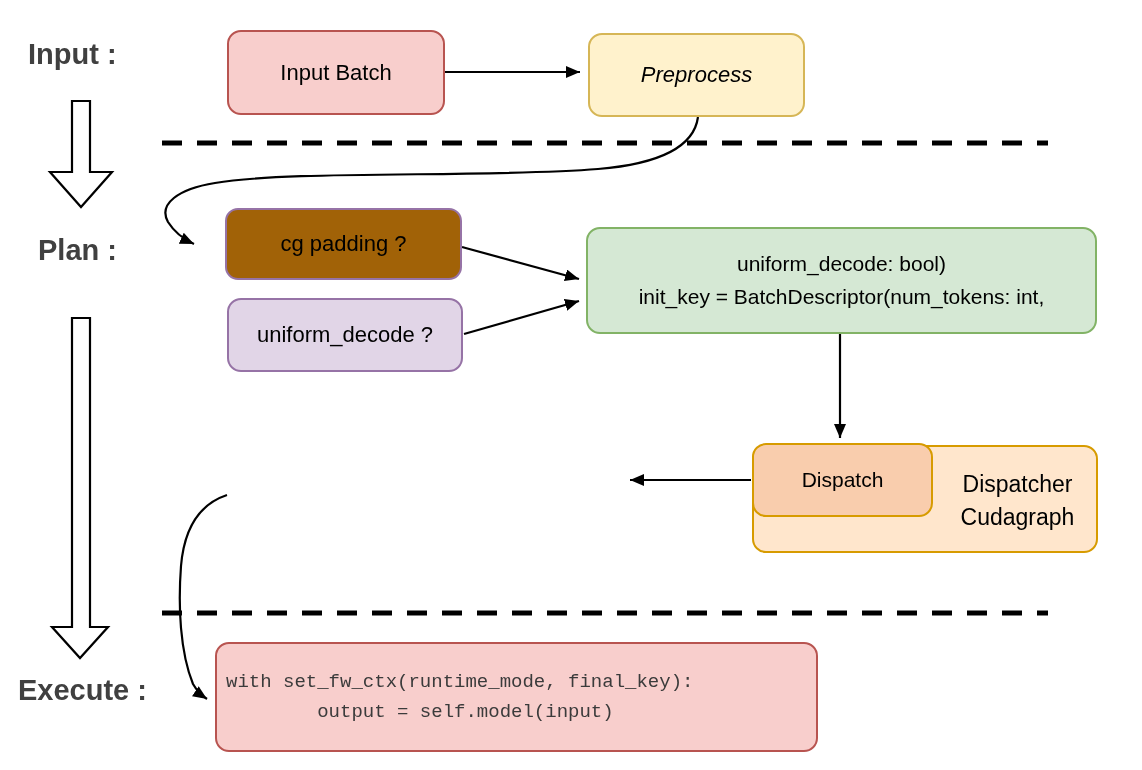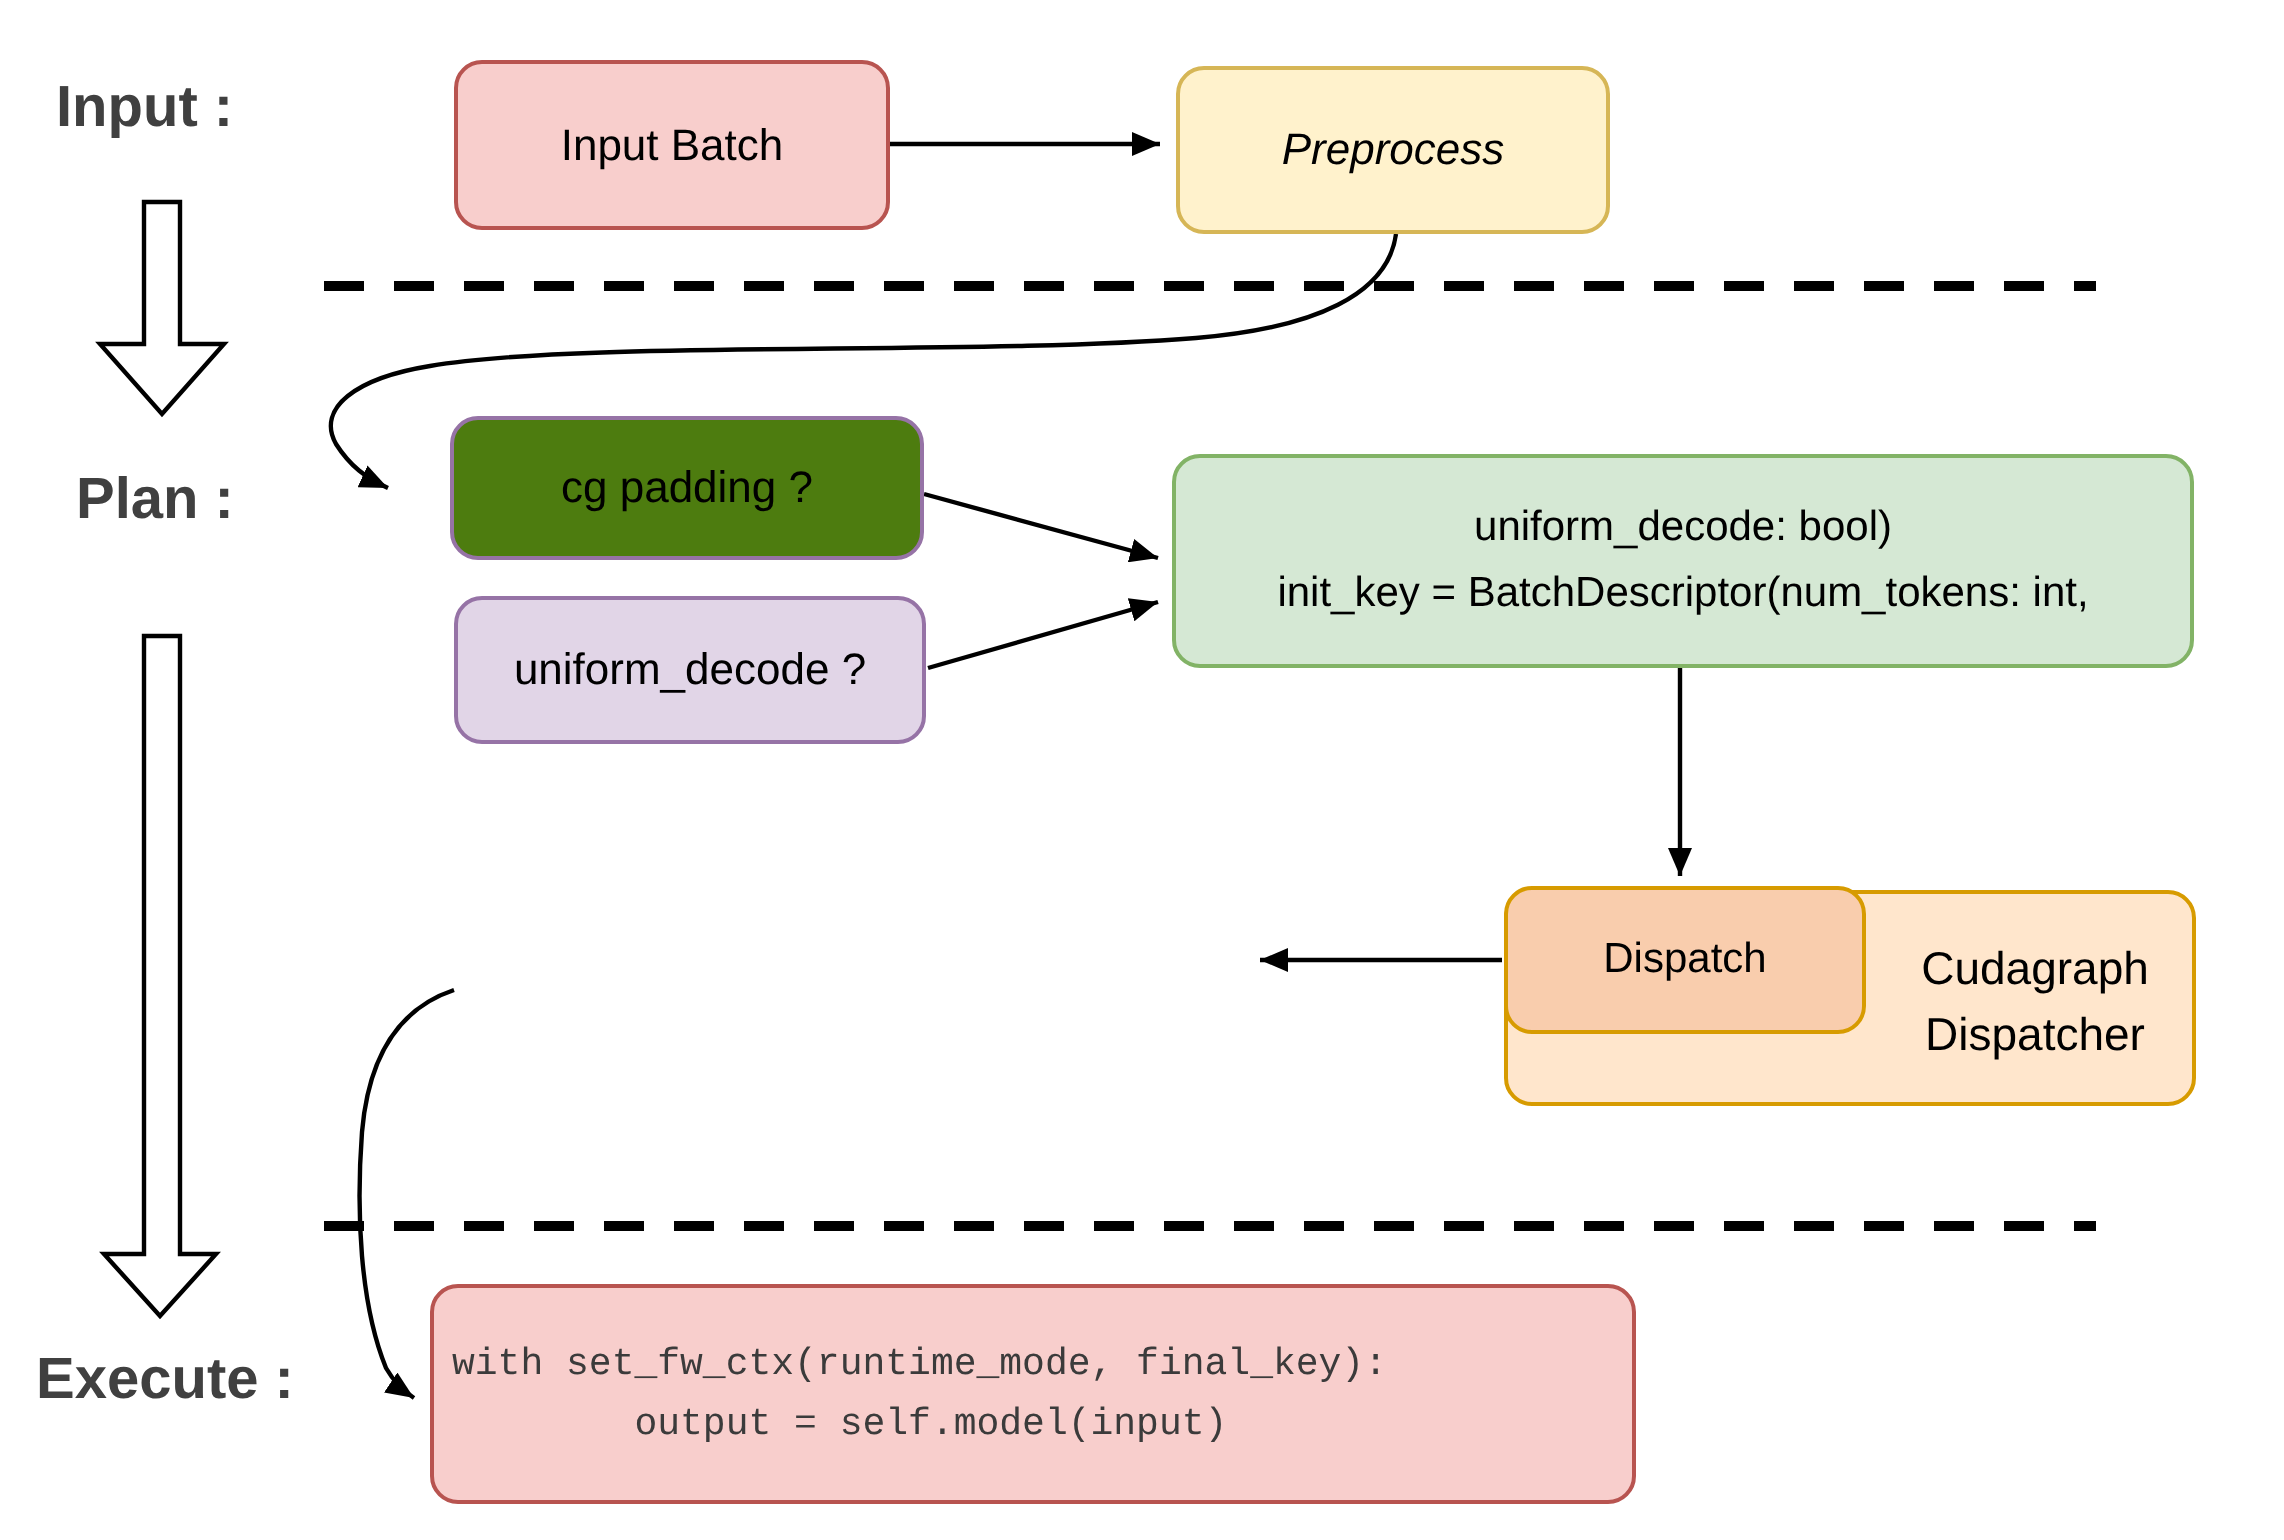--- a/index.html
+++ b/index.html
@@ -103,38 +103,38 @@
   <div class="stage-label label-execute">Execute :</div>
 
   <div class="node node-input-batch" style="background-color: rgb(248, 206, 204); border-color: rgb(184, 84, 80);">
     <span>Input Batch</span>
   </div>
 
   <div class="node node-preprocess" style="background-color: rgb(255, 242, 204); border-color: rgb(214, 182, 86); font-style: italic;">
     <span>Preprocess</span>
   </div>
 
-  <div class="node node-cg-padding" style="background-color: #4d7c0f; border-color: rgb(150, 115, 166);">
+  <div class="node node-cg-padding" style="background-color: #a16207; border-color: rgb(150, 115, 166); border-radius: 13px;">
     <span>cg padding ?</span>
   </div>
 
   <div class="node node-uniform-decode" style="background-color: rgb(225, 213, 231); border-color: rgb(150, 115, 166);">
     <span>uniform_decode ?</span>
   </div>
 
   <div class="node node-init-key" style="background-color: rgb(213, 232, 212); border-color: rgb(130, 179, 102);">
     <span>uniform_decode: bool)</span>
     <span>init_key = BatchDescriptor(num_tokens: int,</span>
   </div>
 
 
   <div class="node node-cudagraph" style="background-color: rgb(255, 230, 204); border-color: rgb(215, 155, 0);">
     <div class="cudagraph-text">
+      <span>Dispatcher</span>
       <span>Cudagraph</span>
-      <span>Dispatcher</span>
     </div>
   </div>
 
   <div class="node node-dispatch" style="background-color: rgb(249, 205, 173); border-color: rgb(215, 155, 0);">
     <span>Dispatch</span>
   </div>
 
   <div class="node node-code" style="background-color: rgb(248, 206, 204); border-color: rgb(184, 84, 80); color: rgb(59, 59, 59);">
     <span class="code-line">with set_fw_ctx(runtime_mode, final_key):</span>
     <span class="code-line">        output = self.model(input)</span>

